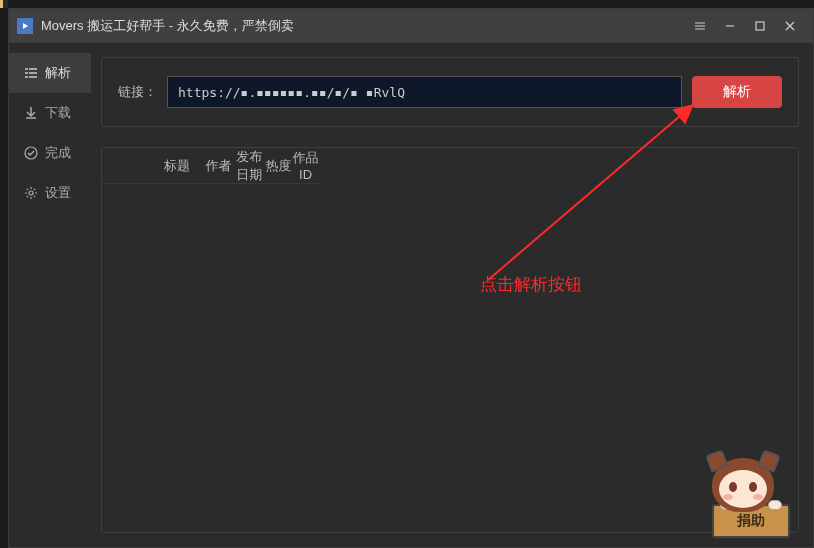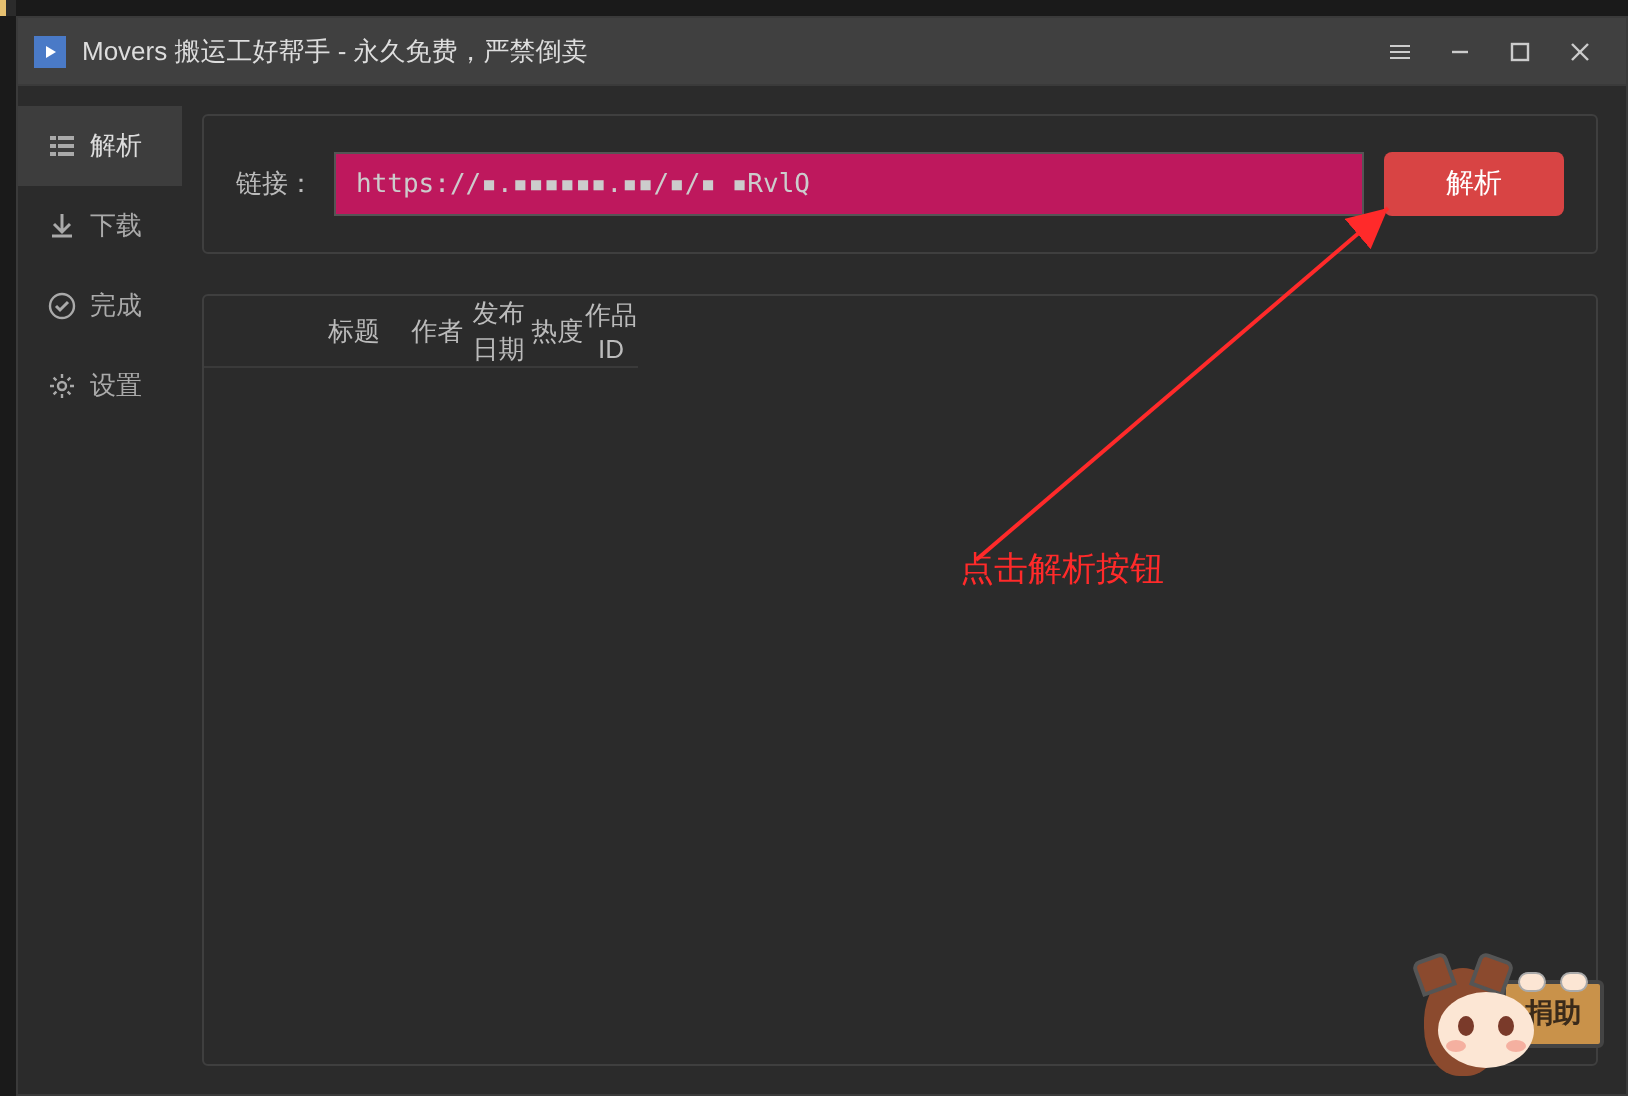--- a/index.html
+++ b/index.html
@@ -114,21 +114,21 @@
   gap: 10px;
 }
 .link-label {
   color: #bbb;
   font-size: 13px;
   white-space: nowrap;
 }
 .url-input {
   flex: 1;
   height: 32px;
-  background: #be185d;
+  background: #0f172a;
   border: 1px solid #555;
   color: #ccc;
   padding: 0 10px;
   font-size: 13px;
   font-family: monospace;
   outline: none;
 }
 .parse-btn {
   width: 90px;
   height: 32px;
@@ -180,22 +180,21 @@
   color: #ff2a2a;
   font-size: 17px;
   pointer-events: none;
 }
 .mascot {
   position: absolute;
   right: 12px;
   bottom: 10px;
   width: 90px;
   display: flex;
-  flex-direction: row;
-  align-items: center;
+  flex-direction: column;
 }
 .mascot-head {
   width: 62px;
   height: 54px;
   background: #8b4a2e;
   border-radius: 50% 50% 45% 45%;
   position: relative;
   z-index: 2;
 }
 .mascot-face {

